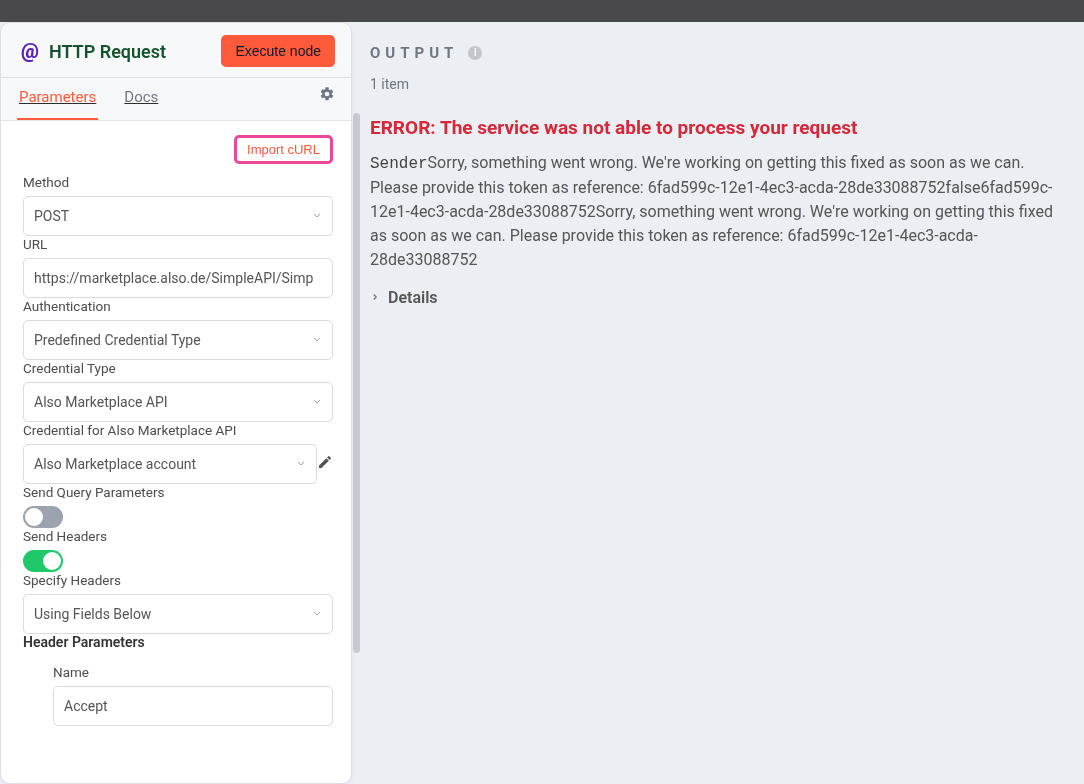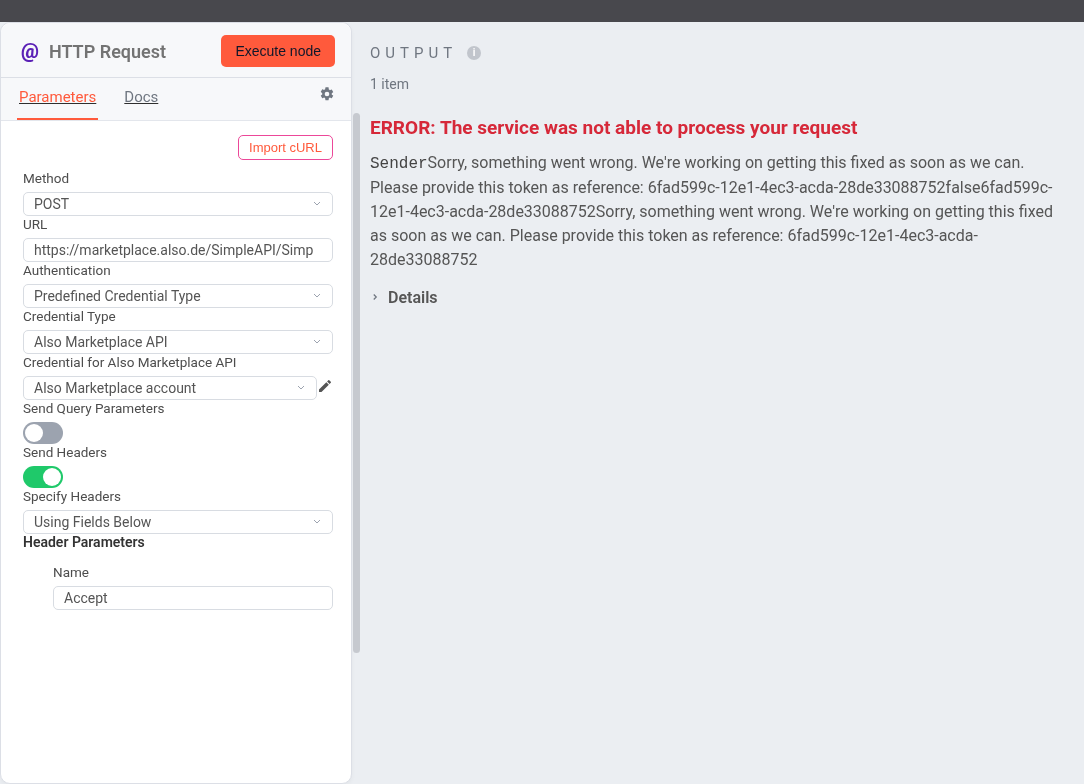--- a/index.html
+++ b/index.html
@@ -48,21 +48,21 @@
       color: #5b21b6;
       font-weight: 900;
       font-size: 20px;
       display: flex;
       align-items: center;
       justify-content: center;
     }
     .panel-title {
       font-size: 18px;
       font-weight: 600;
-      color: #737373;
+      color: #14532d;
     }
     .execute-btn {
       background: #ff5a3c;
       color: #0f172a;
       border: none;
       border-radius: 5px;
       padding: 8px 14px;
       font-size: 14px;
       font-weight: 500;
       cursor: pointer;
@@ -109,21 +109,21 @@
       border-radius: 4px;
     }
     .import-row {
       display: flex;
       justify-content: flex-end;
       margin-bottom: 10px;
     }
     .import-btn {
       background: #fff;
       color: #ff5a3c;
-      border: 1px solid #ec4899;
+      border: 3px solid #ec4899;
       border-radius: 5px;
       padding: 4px 10px;
       font-size: 13px;
       cursor: pointer;
     }
     .field-group { }
     .indent { margin-left: 30px; }
     .field-label {
       font-size: 13.5px;
       color: #4d4d4d;
@@ -132,21 +132,21 @@
     }
     .section-label {
       font-size: 14px;
       font-weight: 600;
       color: #333;
       margin-bottom: 14px;
       display: block;
     }
     .select, .text-input {
       width: 100%;
-      height: 24px;
+      height: 40px;
       border: 1px solid #d8dce2;
       border-radius: 5px;
       padding: 0 32px 0 10px;
       font-size: 14px;
       color: #555;
       background: #fff;
       position: relative;
       display: flex;
       align-items: center;
     }
@@ -198,21 +198,21 @@
     }
     .output-header {
       display: flex;
       align-items: center;
       gap: 10px;
       margin-bottom: 14px;
     }
     .output-label {
       letter-spacing: 5px;
       font-size: 15px;
-      font-weight: 400;
+      font-weight: 700;
       color: #6f7680;
     }
     .info-icon-circle {
       width: 14px;
       height: 14px;
       border-radius: 50%;
       background: #c1c5cc;
       color: #fff;
       font-size: 10px;
       line-height: 14px;

